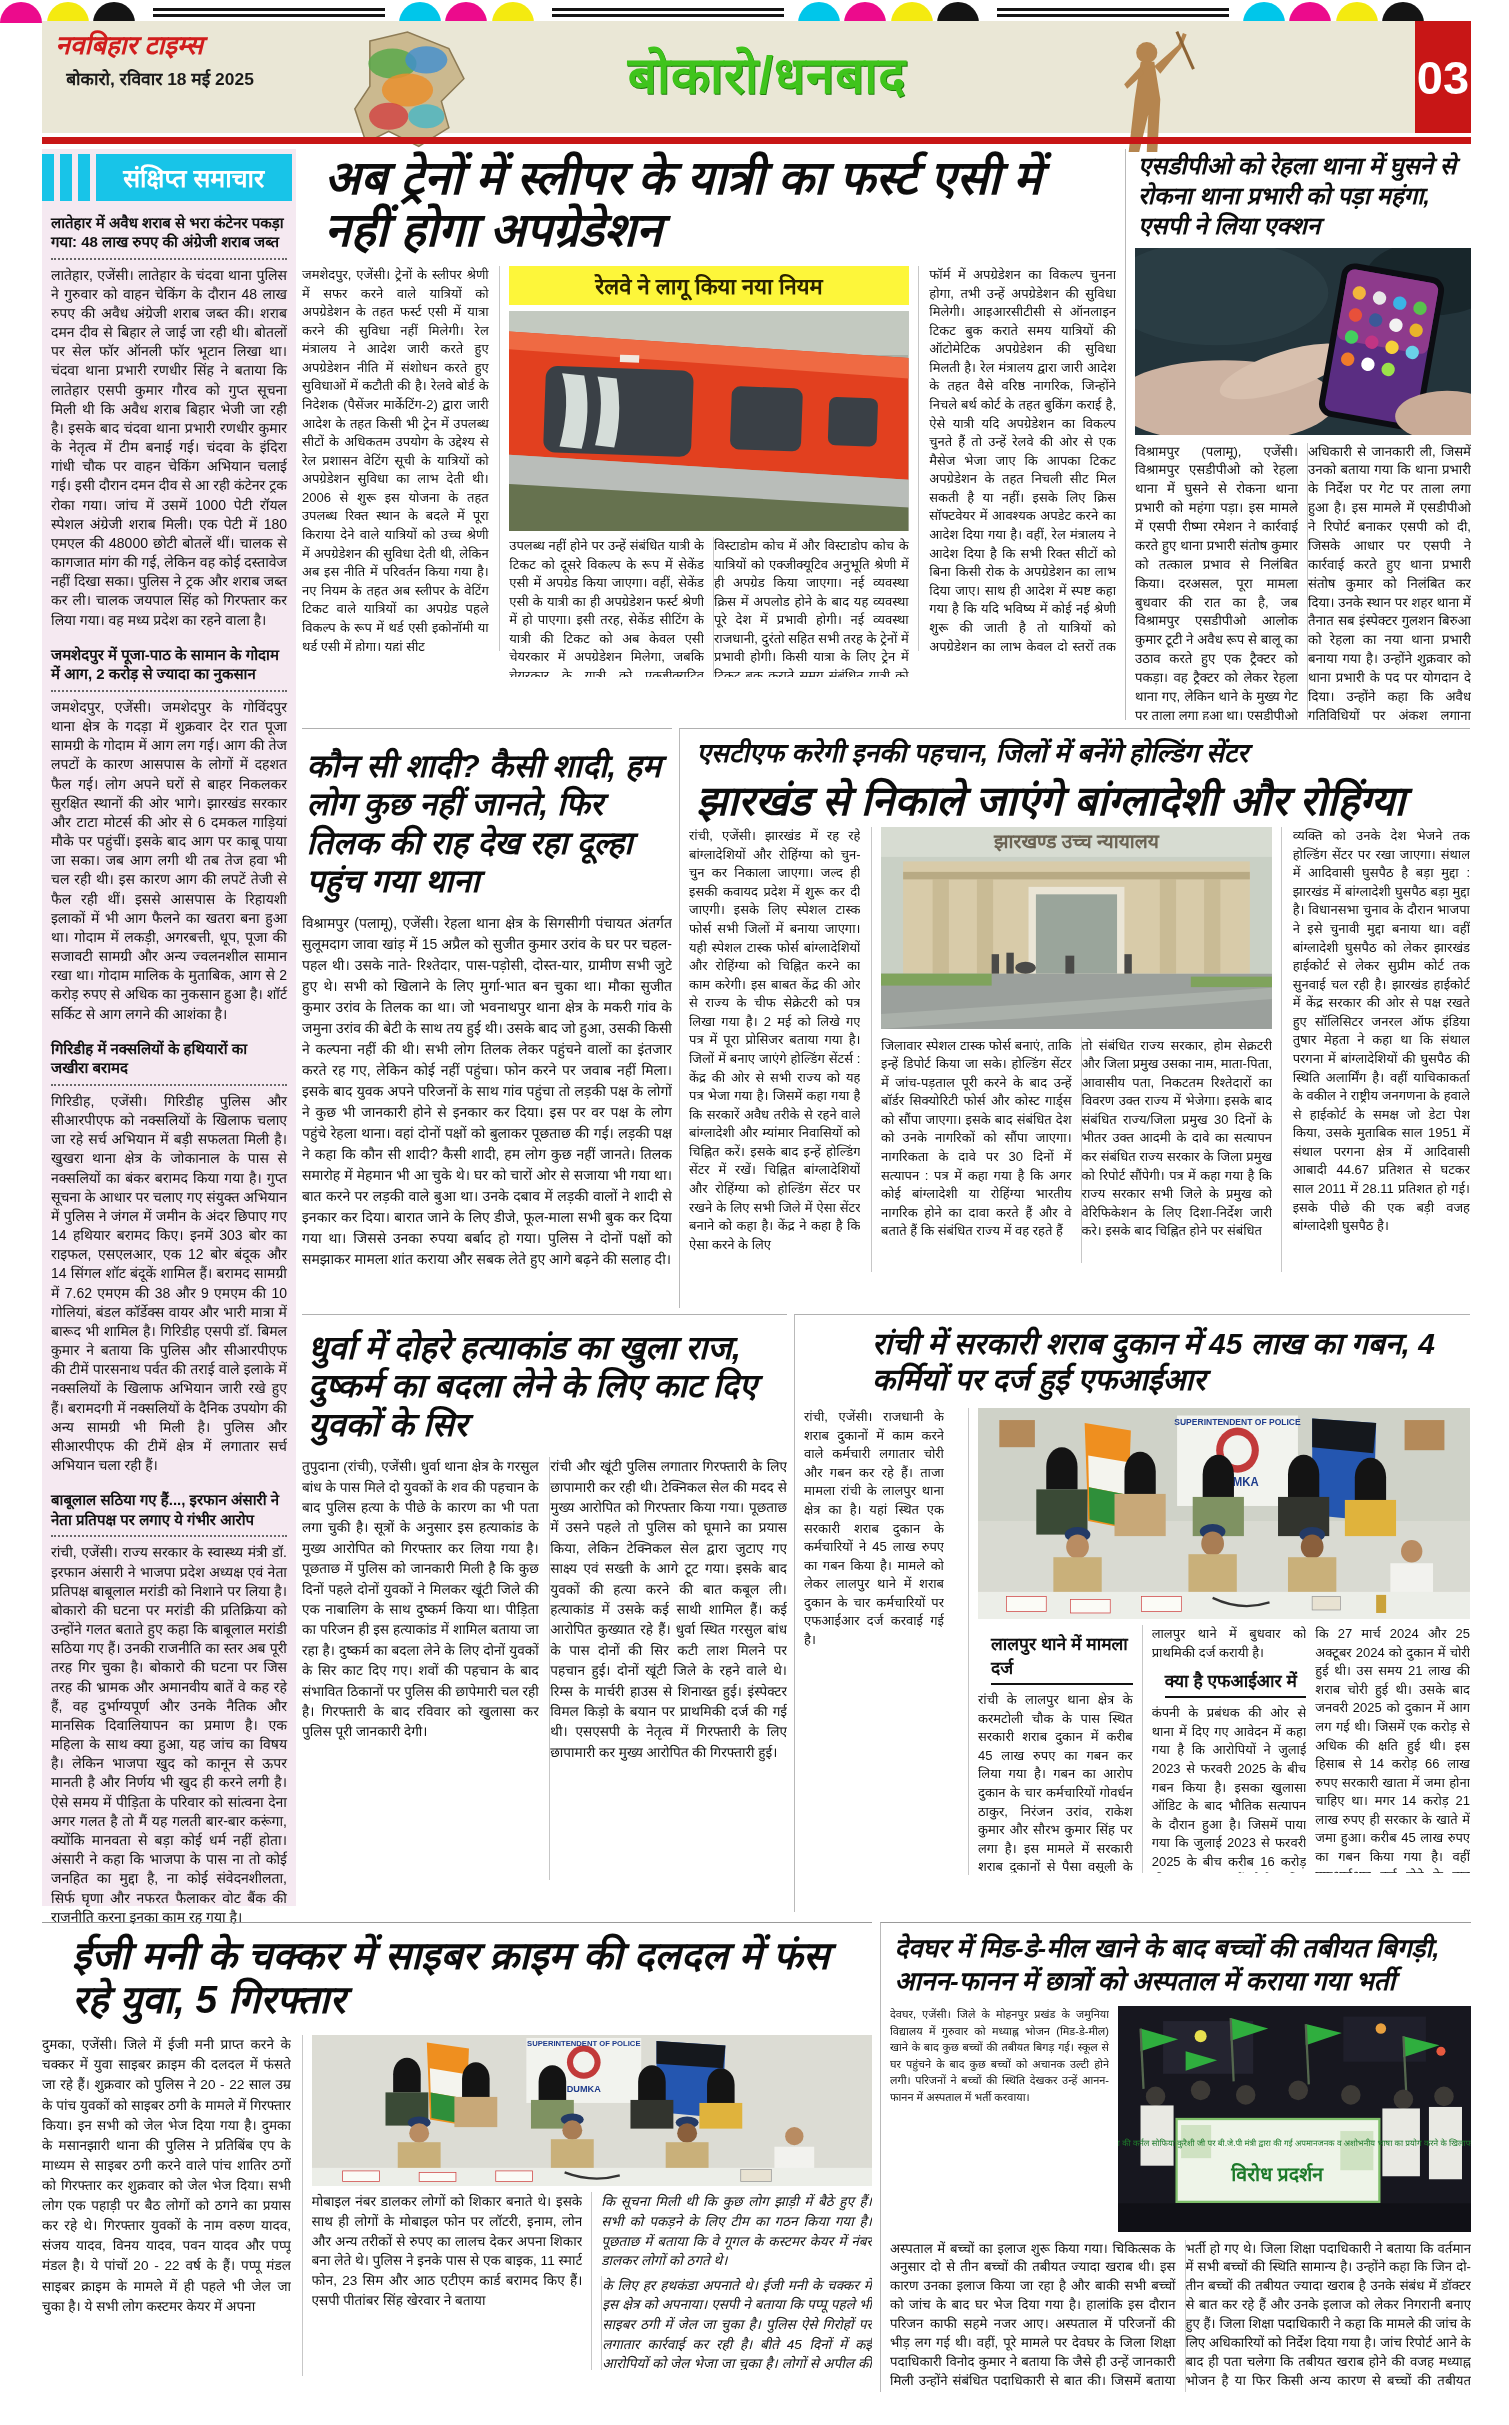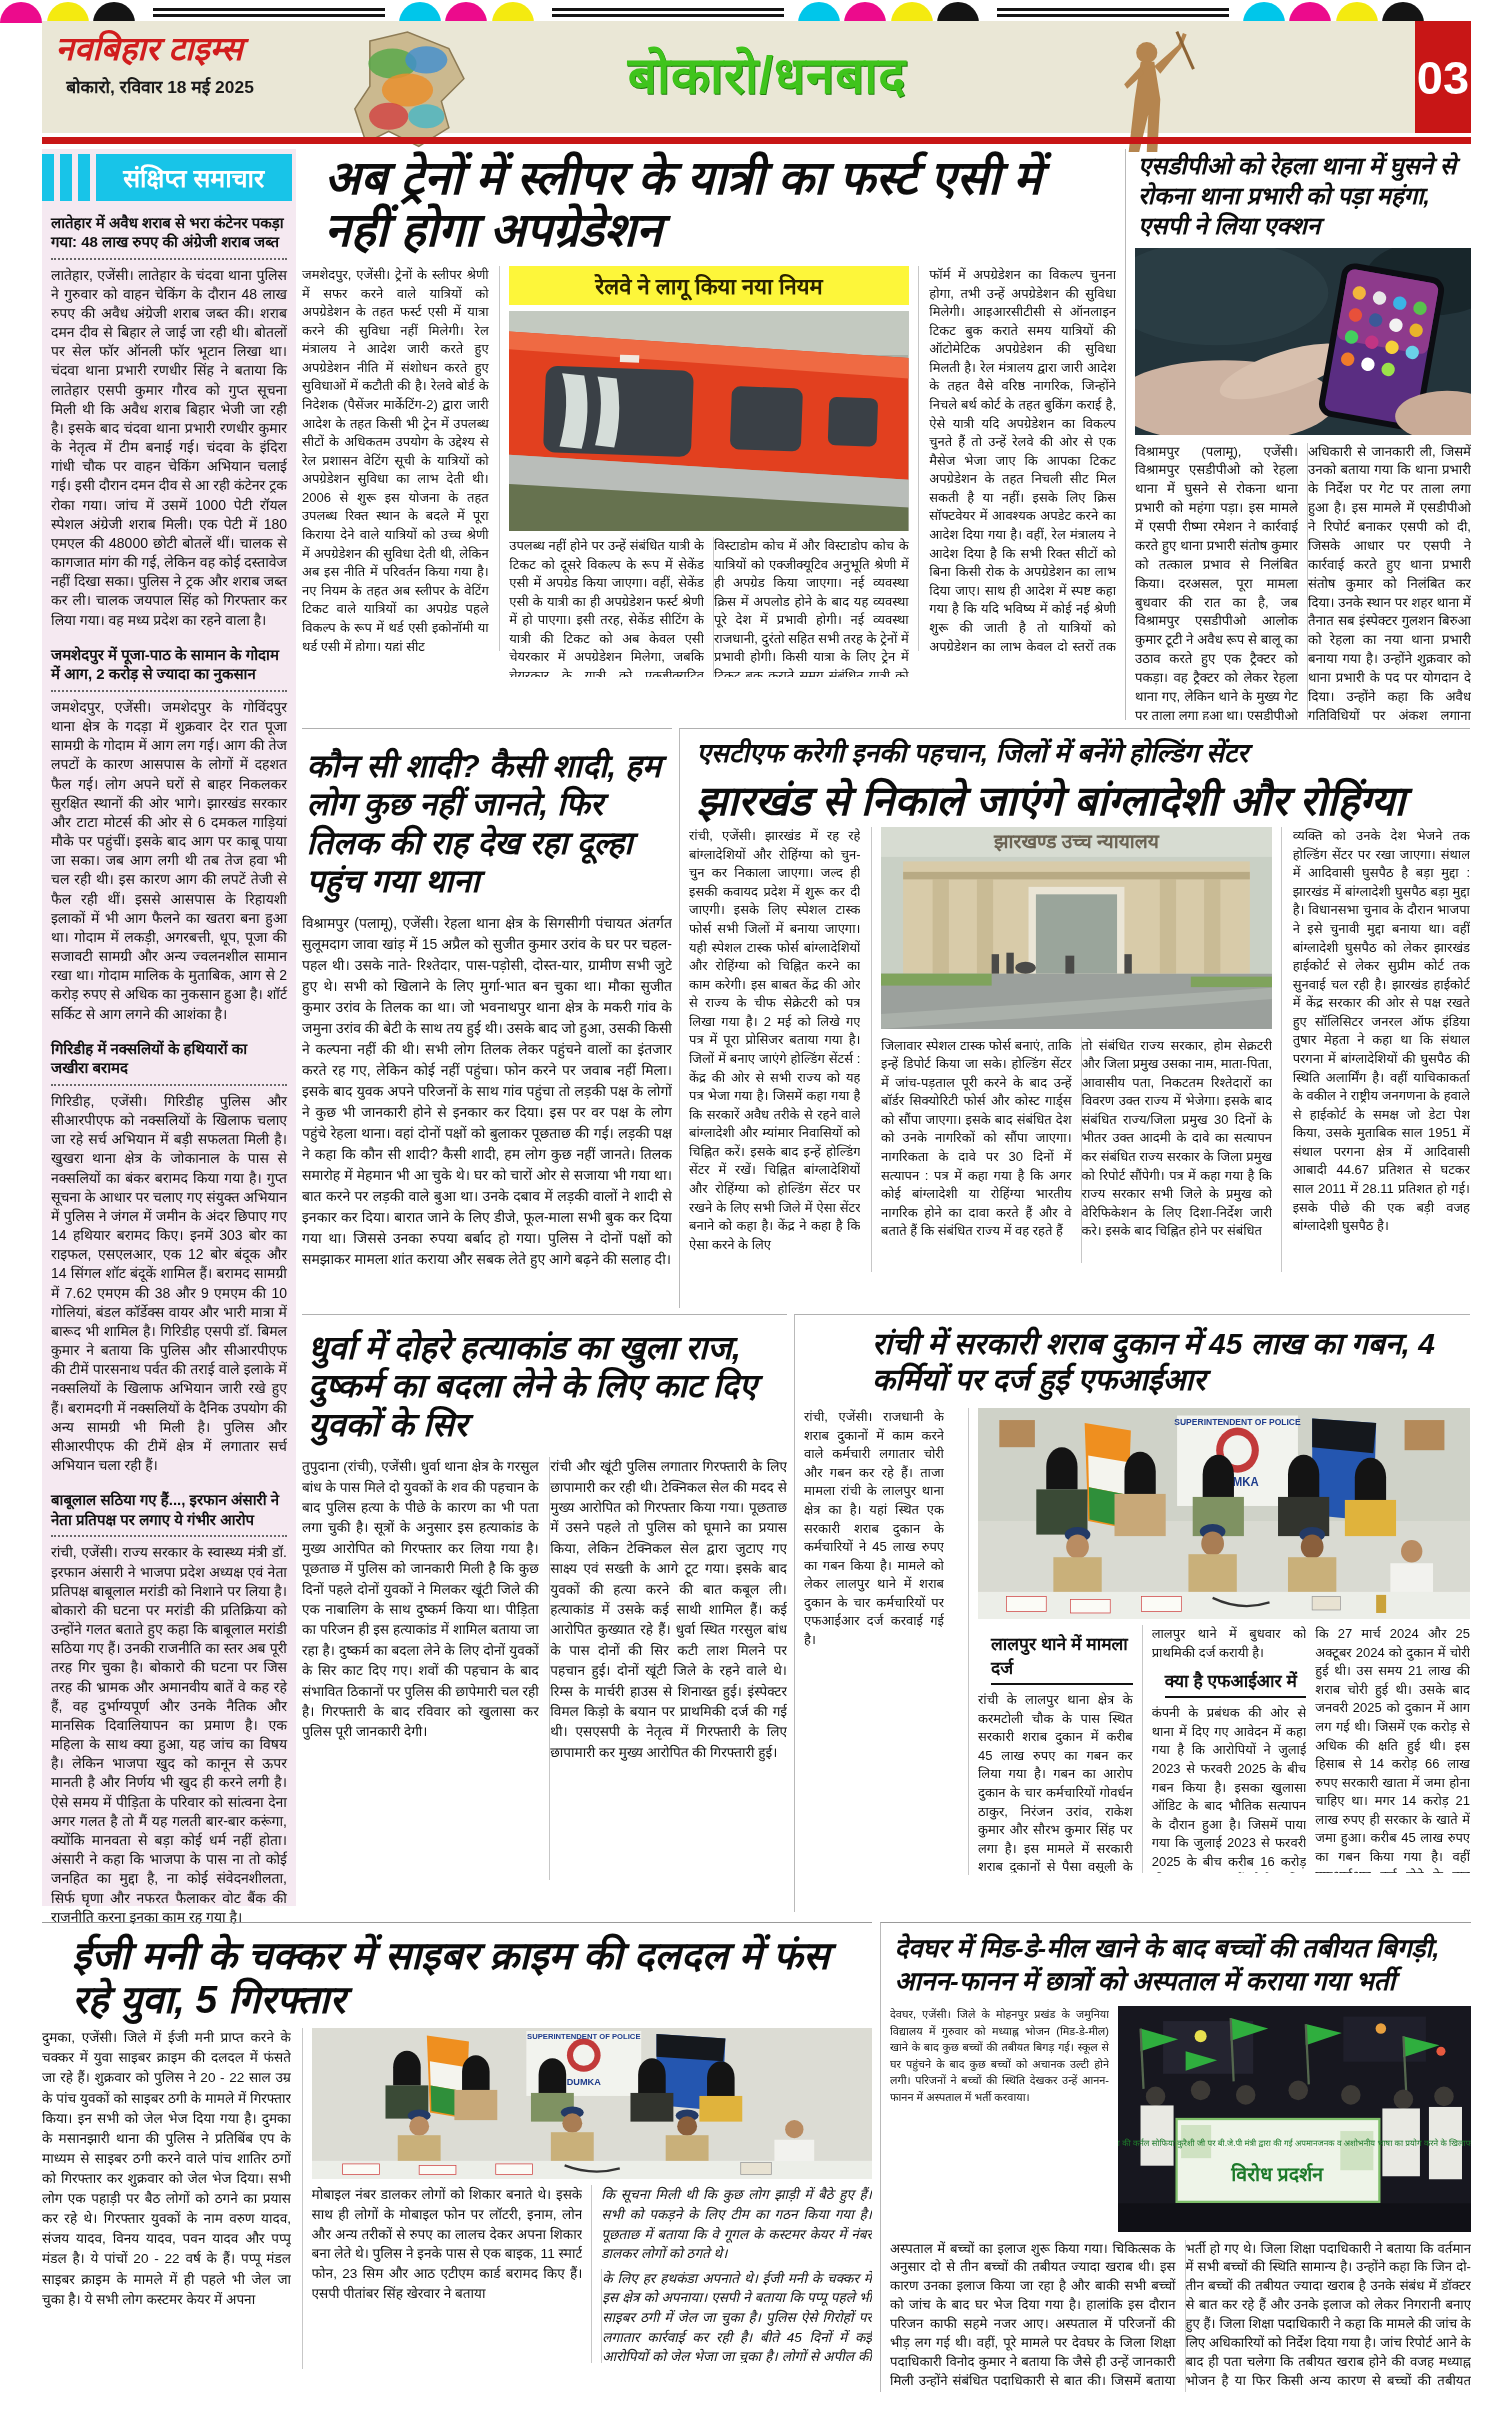--- a/index.html
+++ b/index.html
@@ -2,21 +2,21 @@
 <html style="font-size:12px"><head>
 <meta charset="utf-8">
 <style>
   html,body{margin:0;padding:0;background:#ffffff;}
   .page{position:relative;width:1510px;height:2426px;background:#ffffff;
         font-family:"Liberation Sans","DejaVu Sans",sans-serif;color:#121212;overflow:hidden;}
   .abs{position:absolute;}
   
   .header{left:42px;top:21px;width:1429px;height:112px;background:#eae7d6;}
   .masthead{position:absolute;left:13.6px;top:10.6px;width:249px;}
-  .paper-name{color:#d11d1d;font-weight:800;font-size:33px;line-height:1.05;font-style:italic;}
+  .paper-name{color:#d11d1d;font-weight:800;font-size:26px;line-height:1.05;font-style:italic;}
   .dateline{color:#1a1a1a;font-weight:700;font-size:17.4px;margin-top:7.5px;padding-left:10.6px;}
   .section-title{position:absolute;left:423px;top:16.6px;width:604px;text-align:center;
                  color:#3fc41c;font-weight:800;font-size:51px;letter-spacing:0.8px;
                  text-shadow:0.8px 0.8px 0 #1f7a0c;}
   .pagenum{position:absolute;right:0;top:0;width:56px;height:112px;background:#c81616;
            color:#ffffff;font-weight:800;font-size:47px;display:flex;align-items:center;justify-content:center;}
   .collage{position:absolute;left:294px;top:4.5px;width:143px;height:128px;}
   .statue{position:absolute;left:1046px;top:3px;width:113px;height:132px;}
   .red-rule{left:42px;top:137px;width:1429px;height:6.8px;background:#c81616;}
   
@@ -325,21 +325,21 @@
             <div class="subhead-ul">क्या है एफआईआर में</div>
             <div class="acol">कंपनी के प्रबंधक की ओर से थाना में दिए गए आवेदन में कहा गया है कि आरोपियों ने जुलाई 2023 से फरवरी 2025 के बीच गबन किया है। इसका खुलासा ऑडिट के बाद भौतिक सत्यापन के दौरान हुआ है। जिसमें पाया गया कि जुलाई 2023 से फरवरी 2025 के बीच करीब 16 करोड़ की शराब दुकान में होनी चाहिए थी। लेकिन जांच में यह पता चला</div>
           </div>
           <div class="acol" style="flex:1;">कि 27 मार्च 2024 और 25 अक्टूबर 2024 को दुकान में चोरी हुई थी। उस समय 21 लाख की शराब चोरी हुई थी। उसके बाद जनवरी 2025 को दुकान में आग लग गई थी। जिसमें एक करोड़ से अधिक की क्षति हुई थी। इस हिसाब से 14 करोड़ 66 लाख रुपए सरकारी खाता में जमा होना चाहिए था। मगर 14 करोड़ 21 लाख रुपए ही सरकार के खाते में जमा हुआ। करीब 45 लाख रुपए का गबन किया गया है। वहीं एफआईआर दर्ज होने के बाद लालपुर पुलिस मामले की जांच में जुट गई है।</div>
         </div>
       </div>
     </div>
   </section>
 
   <section class="abs art" style="left:42px;top:1922px;width:830px;height:470px;border-top:1.5px solid #9a9a9a;padding-top:4.5px;">
-    <div class="headline" style="font-size:39px;line-height:1.15;margin:6px 30px 5px 30px;">ईजी मनी के चक्कर में साइबर क्राइम की दलदल में फंस रहे युवा, 5 गिरफ्तार</div>
+    <div class="headline" style="font-size:39px;line-height:1.15;margin:6px 30px 12px 30px;">ईजी मनी के चक्कर में साइबर क्राइम की दलदल में फंस रहे युवा, 5 गिरफ्तार</div>
     <div class="art-body" style="height:341px;gap:10.6px;">
       <div class="acol" style="width:249px;font-size:13.6px;line-height:1.48;">दुमका, एजेंसी। जिले में ईजी मनी प्राप्त करने के चक्कर में युवा साइबर क्राइम की दलदल में फंसते जा रहे हैं। शुक्रवार को पुलिस ने 20 - 22 साल उम्र के पांच युवकों को साइबर ठगी के मामले में गिरफ्तार किया। इन सभी को जेल भेज दिया गया है। दुमका के मसानझारी थाना की पुलिस ने प्रतिबिंब एप के माध्यम से साइबर ठगी करने वाले पांच शातिर ठगों को गिरफ्तार कर शुक्रवार को जेल भेज दिया। सभी लोग एक पहाड़ी पर बैठ लोगों को ठगने का प्रयास कर रहे थे। गिरफ्तार युवकों के नाम वरुण यादव, संजय यादव, विनय यादव, पवन यादव और पप्पू मंडल है। ये पांचों 20 - 22 वर्ष के हैं। पप्पू मंडल साइबर क्राइम के मामले में ही पहले भी जेल जा चुका है। ये सभी लोग कस्टमर केयर में अपना</div>
       <div style="flex:1;border-left:0.8px solid #c7c7c7;padding-left:9px;">
         <div class="photo" style="height:151px;">
           <svg viewBox="0 0 732 200" preserveAspectRatio="none">
             <rect width="732" height="200" fill="#dcdcd4"></rect>
             <polygon points="150,10 205,18 201,120 154,112" fill="#ef8f1f"></polygon>
             <polygon points="154,44 202,52 200,84 155,76" fill="#f4f4ee"></polygon>
             <polygon points="155,76 200,84 199,118 156,110" fill="#2f8f3a"></polygon>
             <rect x="280" y="4" width="150" height="86" fill="#f2f3ee"></rect>

